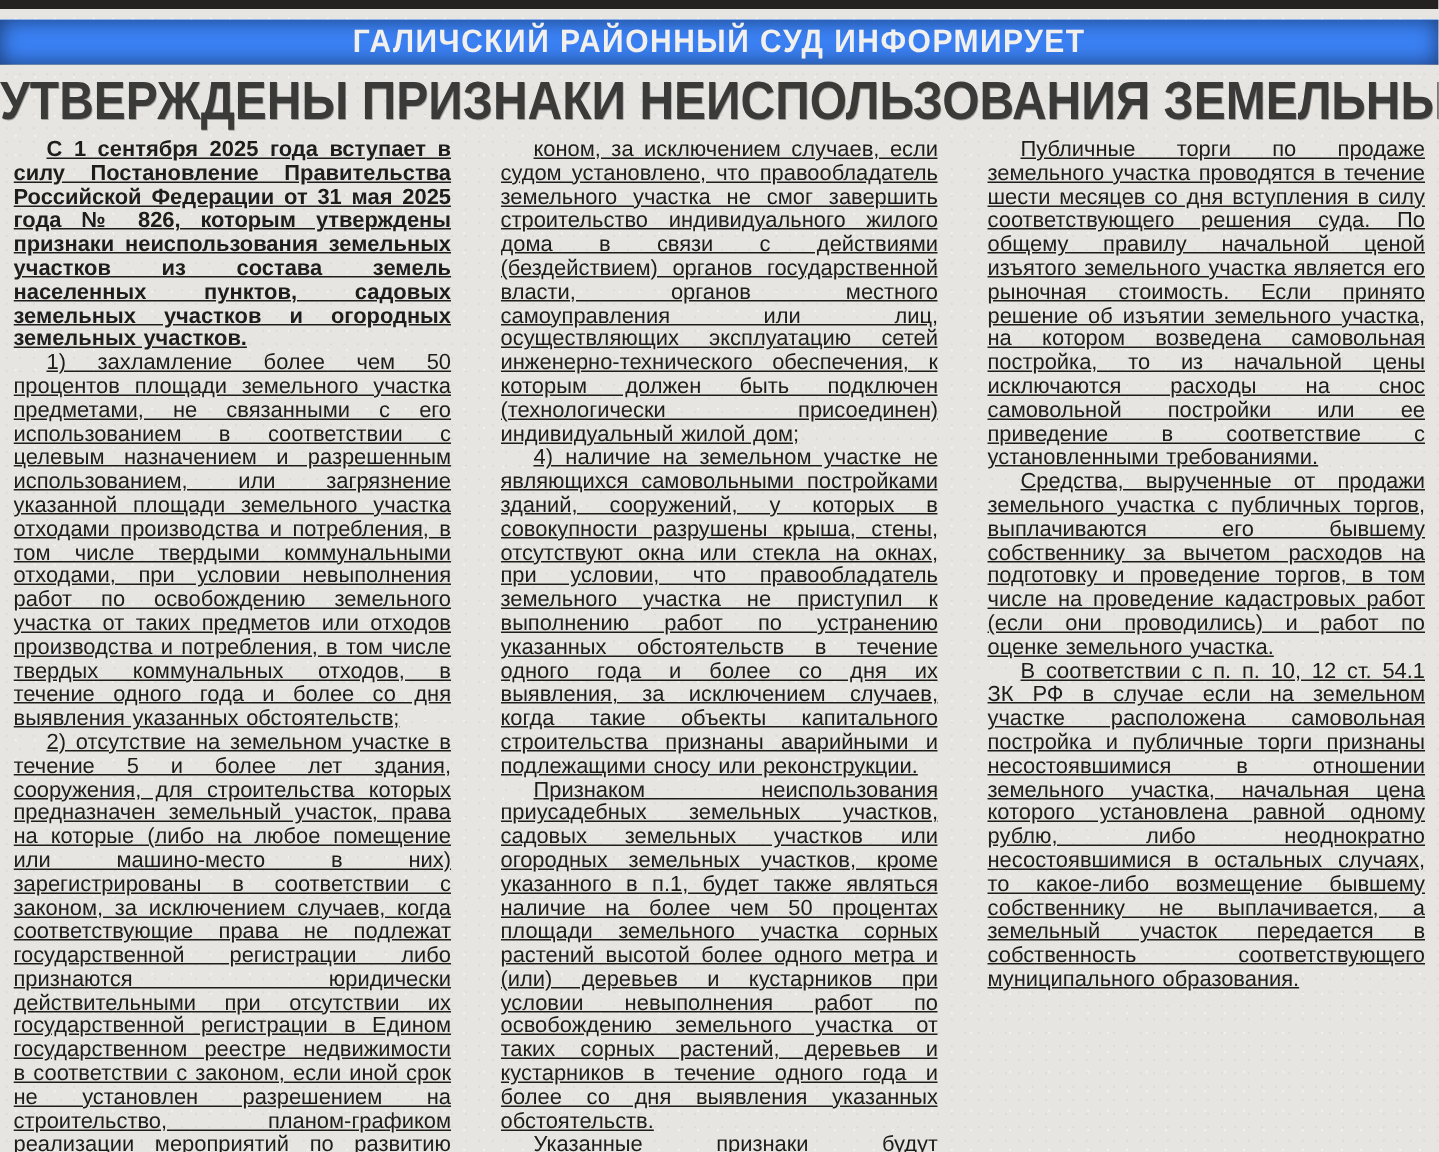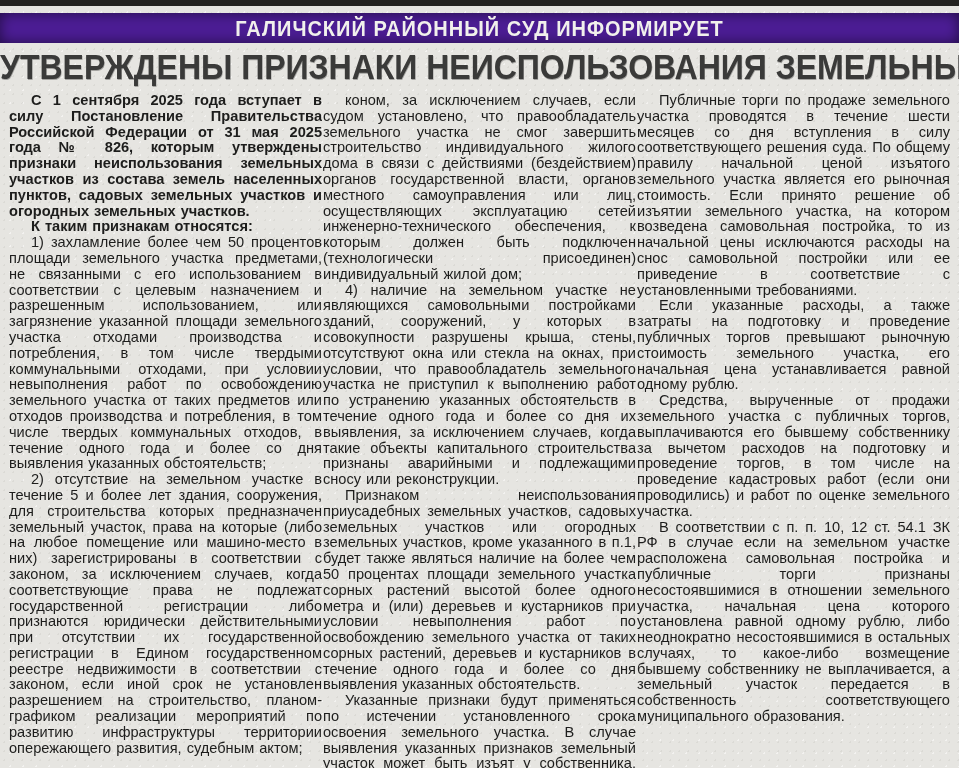--- a/index.html
+++ b/index.html
@@ -25,21 +25,21 @@
     top: 0; left: 0;
     width: 959px;
     height: 6px;
     background: #232220;
   }
   .banner {
     position: absolute;
     top: 13px; left: 0;
     width: 959px;
     height: 30px;
-    background: #4c1d95;
+    background: #3b82f6;
     box-shadow: inset 0 0 14px rgba(0,0,0,0.55);
     display: flex;
     align-items: center;
     justify-content: center;
   }
   .banner span {
     color: #f1f0ec;
     font-size: 20px;
     font-weight: bold;
     letter-spacing: 1px;
@@ -61,23 +61,24 @@
     transform-origin: center top;
     text-shadow: 0.5px 0.5px 0 rgba(40,40,40,0.35);
   }
   .columns {
     position: absolute;
     top: 93px; left: 0;
     width: 959px;
     height: 675px;
     overflow: hidden;
     display: flex;
-    gap: 1px;
+    gap: 33px;
     padding: 0 9px;
     box-sizing: border-box;
+    text-decoration: underline;
   }
   .col {
     flex: 1 1 0;
     min-width: 0;
     overflow: hidden;
   }
   .para {
     margin: 0;
     font-size: 14.6px;
     line-height: 15.8px;
@@ -95,30 +96,28 @@
 
 <div class="page">
   <div class="top-rule"></div>
   <div class="banner">
     <span>ГАЛИЧСКИЙ РАЙОННЫЙ СУД ИНФОРМИРУЕТ</span>
   </div>
   <h1 class="headline">УТВЕРЖДЕНЫ ПРИЗНАКИ НЕИСПОЛЬЗОВАНИЯ ЗЕМЕЛЬНЫХ УЧАСТКОВ</h1>
   <div class="columns">
     <div class="col">
         <p class="para bold">С 1 сентября 2025 года вступает в силу Постановление Правительства Российской Федерации от 31 мая 2025 года № 826, которым утверждены признаки неиспользования земельных участков из состава земель населенных пунктов, садовых земельных участков и огородных земельных участков.</p>
-        <p class="para bold">К таким признакам относятся:</p>
         <p class="para">1) захламление более чем 50 процентов площади земельного участка предметами, не связанными с его использованием в соответствии с целевым назначением и разрешенным использованием, или загрязнение указанной площади земельного участка отходами производства и потребления, в том числе твердыми коммунальными отходами, при условии невыполнения работ по освобождению земельного участка от таких предметов или отходов производства и потребления, в том числе твердых коммунальных отходов, в течение одного года и более со дня выявления указанных обстоятельств;</p>
         <p class="para">2) отсутствие на земельном участке в течение 5 и более лет здания, сооружения, для строительства которых предназначен земельный участок, права на которые (либо на любое помещение или машино-место в них) зарегистрированы в соответствии с законом, за исключением случаев, когда соответствующие права не подлежат государственной регистрации либо признаются юридически действительными при отсутствии их государственной регистрации в Едином государственном реестре недвижимости в соответствии с законом, если иной срок не установлен разрешением на строительство, планом-графиком реализации мероприятий по развитию инфраструктуры территории опережающего развития, судебным актом;</p>
       </div>
     <div class="col">
         <p class="para">коном, за исключением случаев, если судом установлено, что правообладатель земельного участка не смог завершить строительство индивидуального жилого дома в связи с действиями (бездействием) органов государственной власти, органов местного самоуправления или лиц, осуществляющих эксплуатацию сетей инженерно-технического обеспечения, к которым должен быть подключен (технологически присоединен) индивидуальный жилой дом;</p>
         <p class="para">4) наличие на земельном участке не являющихся самовольными постройками зданий, сооружений, у которых в совокупности разрушены крыша, стены, отсутствуют окна или стекла на окнах, при условии, что правообладатель земельного участка не приступил к выполнению работ по устранению указанных обстоятельств в течение одного года и более со дня их выявления, за исключением случаев, когда такие объекты капитального строительства признаны аварийными и подлежащими сносу или реконструкции.</p>
         <p class="para">Признаком неиспользования приусадебных земельных участков, садовых земельных участков или огородных земельных участков, кроме указанного в п.1, будет также являться наличие на более чем 50 процентах площади земельного участка сорных растений высотой более одного метра и (или) деревьев и кустарников при условии невыполнения работ по освобождению земельного участка от таких сорных растений, деревьев и кустарников в течение одного года и более со дня выявления указанных обстоятельств.</p>
         <p class="para">Указанные признаки будут применяться по истечении установленного срока освоения земельного участка. В случае выявления указанных признаков земельный участок может быть изъят у собственника. Решение об изъятии земельного участка принимается уполномоченным органом после получения им в установленном порядке соответствующей информации о неисполнении владельцем зе-</p>
       </div>
     <div class="col">
         <p class="para">Публичные торги по продаже земельного участка проводятся в течение шести месяцев со дня вступления в силу соответствующего решения суда. По общему правилу начальной ценой изъятого земельного участка является его рыночная стоимость. Если принято решение об изъятии земельного участка, на котором возведена самовольная постройка, то из начальной цены исключаются расходы на снос самовольной постройки или ее приведение в соответствие с установленными требованиями.</p>
-        <p class="para">Если указанные расходы, а также затраты на подготовку и проведение публичных торгов превышают рыночную стоимость земельного участка, его начальная цена устанавливается равной одному рублю.</p>
         <p class="para">Средства, вырученные от продажи земельного участка с публичных торгов, выплачиваются его бывшему собственнику за вычетом расходов на подготовку и проведение торгов, в том числе на проведение кадастровых работ (если они проводились) и работ по оценке земельного участка.</p>
         <p class="para">В соответствии с п. п. 10, 12 ст. 54.1 ЗК РФ в случае если на земельном участке расположена самовольная постройка и публичные торги признаны несостоявшимися в отношении земельного участка, начальная цена которого установлена равной одному рублю, либо неоднократно несостоявшимися в остальных случаях, то какое-либо возмещение бывшему собственнику не выплачивается, а земельный участок передается в собственность соответствующего муниципального образования.</p>
       </div>
   </div>
 </div>
 
 </body></html>

